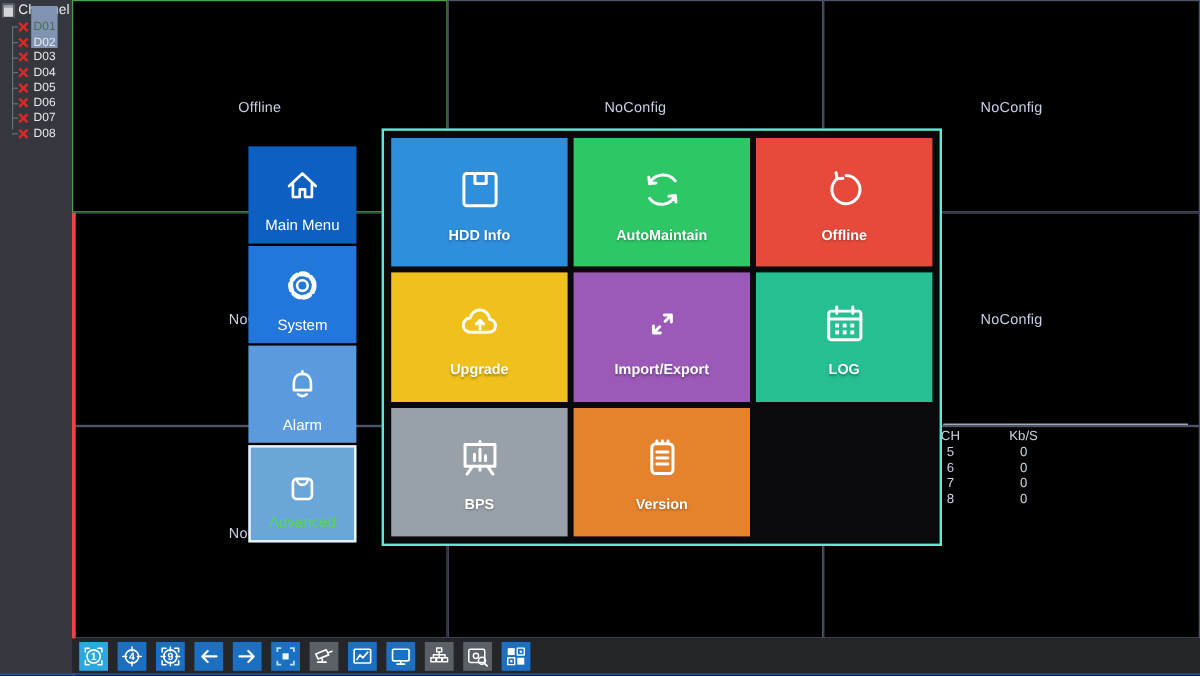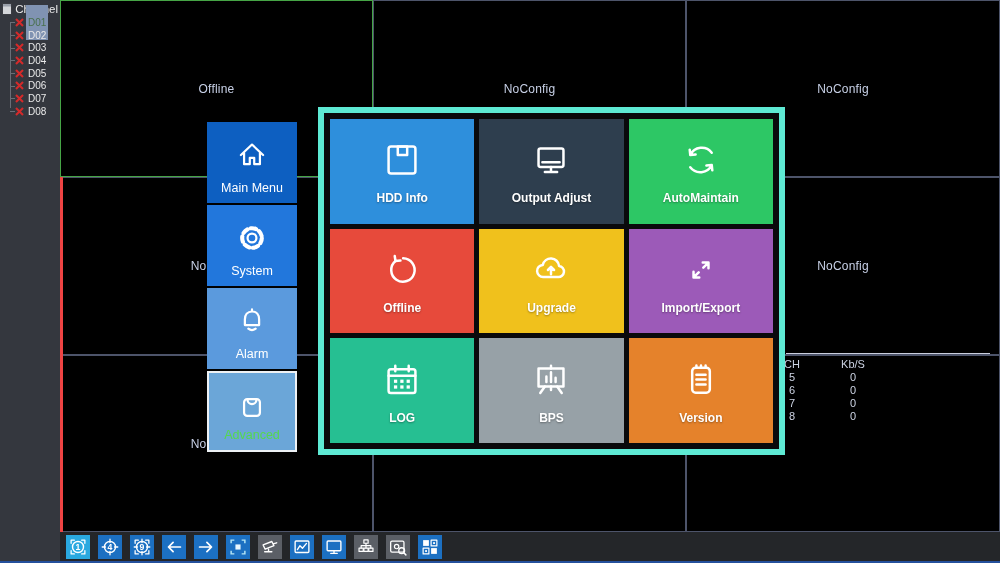--- a/index.html
+++ b/index.html
@@ -37,21 +37,21 @@
   
   .menu-tile{position:absolute;left:207px;width:90px;box-sizing:border-box;cursor:pointer;z-index:20;}
   .menu-tile svg{position:absolute;left:50%;top:14px;transform:translateX(-50%);}
   .menu-label{position:absolute;left:0;right:0;bottom:8px;text-align:center;
       font-size:12.5px;color:#fff;}
   .menu-tile.sel{border:2px solid #edf1f4;}
   .menu-tile.sel .menu-label{color:#55d94d;}
 
   
   #dialog{left:318px;top:107px;width:467px;height:348px;box-sizing:border-box;
-      background:#0a0a0c;border:6px solid #5eead4;z-index:30;
+      background:#0a0a0c;border:2px solid #5eead4;z-index:30;
       display:grid;grid-template-columns:repeat(3,1fr);grid-template-rows:repeat(3,1fr);
       gap:5px;padding:6px;}
   .tile{display:flex;flex-direction:column;align-items:center;justify-content:center;cursor:pointer;}
   .tile svg{display:block;}
   .tile-label{margin-top:8px;font-size:12px;font-weight:bold;color:#fff;
       text-shadow:0 1px 2px rgba(0,0,0,.35);}
 
   
   #toolbar{left:60px;top:532px;width:940px;height:29px;background:#242629;
       display:flex;align-items:center;gap:8px;padding-left:6px;box-sizing:border-box;z-index:40;}
@@ -145,27 +145,20 @@
   <div class="menu-label">Advanced</div>
 </div>
 
 <div id="dialog" class="abs">
   <div class="tile" style="background-color: rgb(46, 143, 220);">
     <svg width="46" height="46" viewBox="0 0 24 24">
       <rect class="s" x="5" y="5" width="14" height="14" rx="1.3" stroke-width="1.3"></rect>
       <rect class="s" x="9.8" y="5" width="4.9" height="4.4" stroke-width="1.3"></rect>
     </svg>
     <div class="tile-label">HDD Info</div>
-  </div>
-  <div class="tile" style="background-color: rgb(46, 62, 78);">
-    <svg width="46" height="46" viewBox="0 0 24 24">
-      <rect class="s" x="5.5" y="6" width="13" height="9.6" rx="1" stroke-width="1.3"></rect>
-      <path class="s" stroke-width="1.3" d="M7.5 13.2 H16.5 M12 15.6 V18.2 M8.8 18.2 H15.2"></path>
-    </svg>
-    <div class="tile-label">Output Adjust</div>
   </div>
   <div class="tile" style="background-color: rgb(45, 199, 101);">
     <svg width="46" height="46" viewBox="0 0 24 24">
       <path class="s" stroke-width="1.3" d="M17.6 8.2 A6.6 6.6 0 0 0 6.4 9.4 M6.4 9.4 L6.1 6.6 M6.4 9.4 L9.2 9.1"></path>
       <path class="s" stroke-width="1.3" d="M6.4 15.8 A6.6 6.6 0 0 0 17.6 14.6 M17.6 14.6 L17.9 17.4 M17.6 14.6 L14.8 14.9"></path>
     </svg>
     <div class="tile-label">AutoMaintain</div>
   </div>
   <div class="tile" style="background-color: rgb(231, 74, 59);">
     <svg width="46" height="46" viewBox="0 0 24 24">

